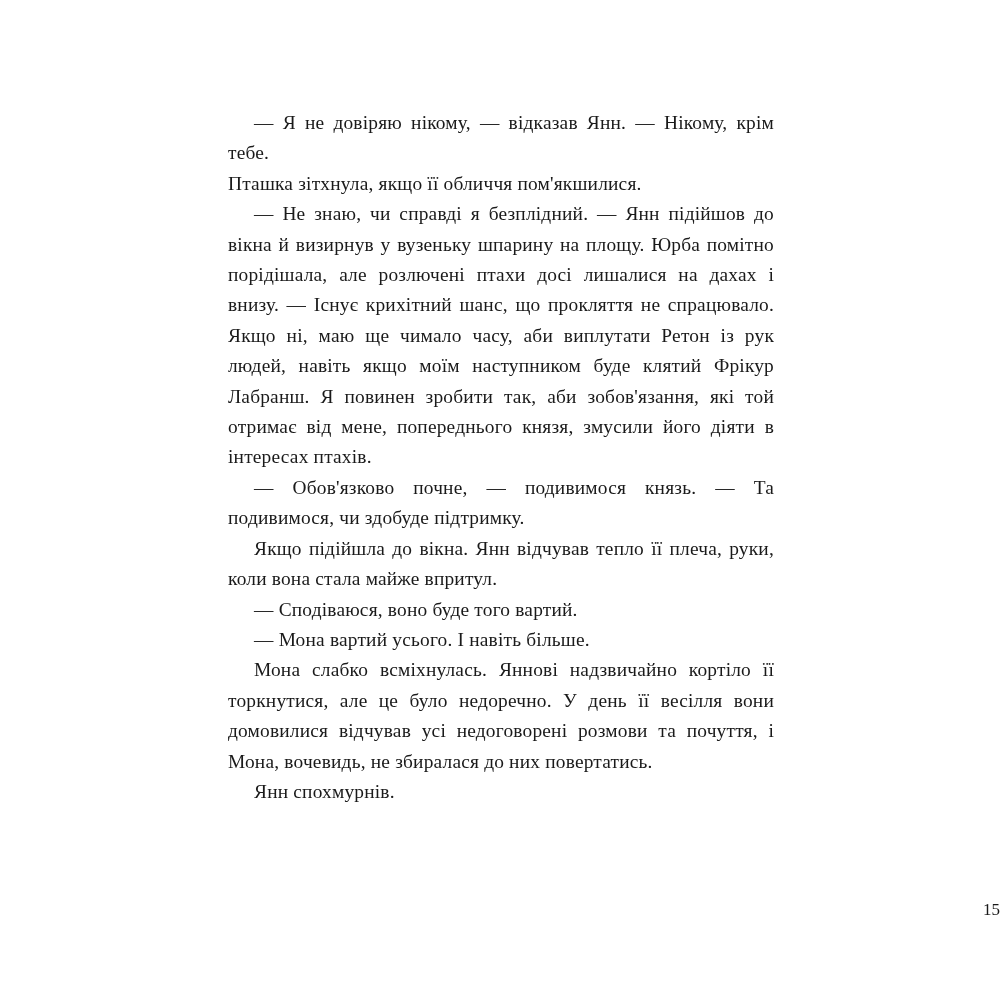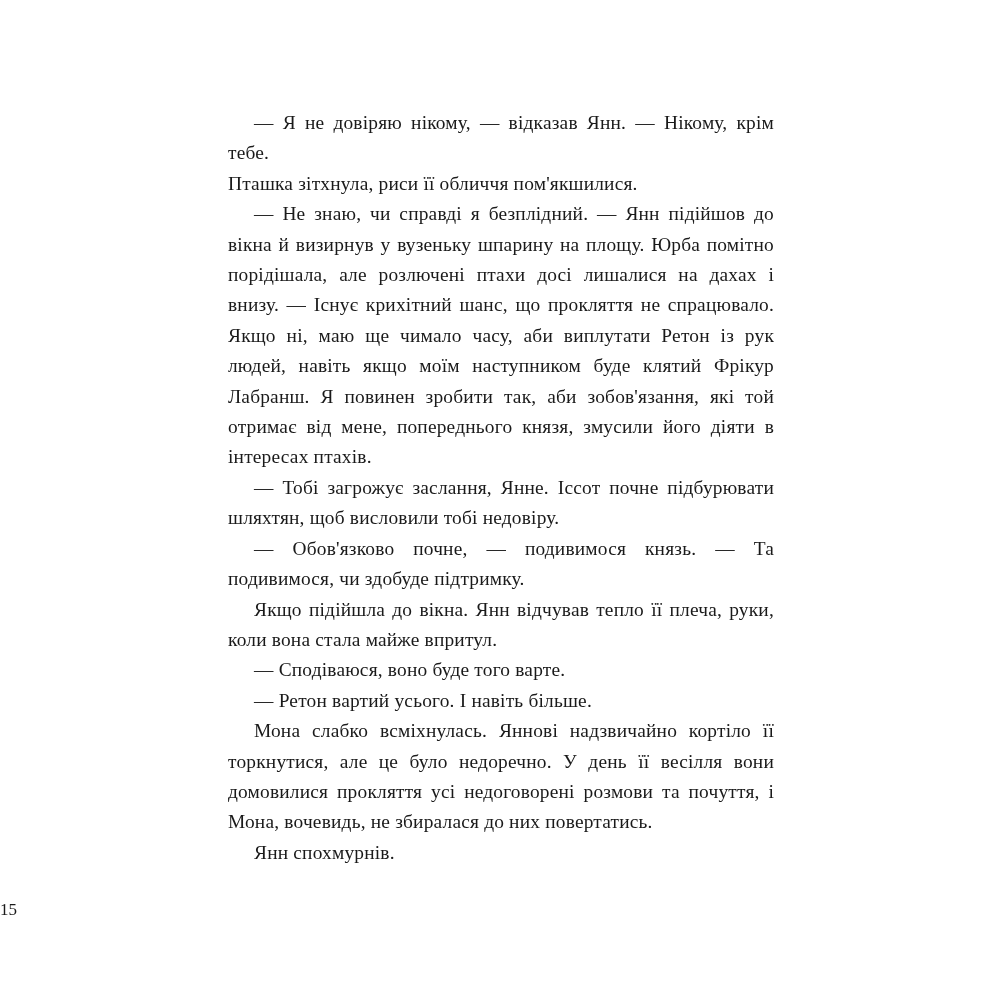--- a/index.html
+++ b/index.html
@@ -36,37 +36,36 @@
     letter-spacing: 0.01em;
   }
   .para.indent {
     text-indent: 26px;
   }
   .page-number {
     position: absolute;
     left: 0;
     right: 0;
     top: 900px;
-    text-align: left;
+    text-align: right;
     font-size: 17px;
     color: #1a1a1a;
     font-family: "Liberation Serif", serif;
   }
 </style>
 </head>
 <body>
 
 <div class="page">
   <div class="text-column">
     <p class="para indent">— Я не довіряю нікому, — відказав Янн. — Нікому, крім тебе.</p>
-    <p class="para">Пташка зітхнула, риси її обличчя пом'якшилися.</p>
+    <p class="para">Пташка зітхнула, якщо її обличчя пом'якшилися.</p>
     <p class="para indent">— Не знаю, чи справді я безплідний. — Янн підійшов до вікна й визирнув у вузеньку шпарину на площу. Юрба помітно порідішала, але розлючені птахи досі лишалися на дахах і внизу. — Існує крихітний шанс, що прокляття не спрацювало. Якщо ні, маю ще чимало часу, аби виплутати Ретон із рук людей, навіть якщо моїм наступником буде клятий Фрікур Лабранш. Я повинен зробити так, аби зобов'язання, які той отримає від мене, попереднього князя, змусили його діяти в інтересах птахів.</p>
-    <p class="para indent">— Тобі загрожує заслання, Янне. Іссот почне підбурювати шляхтян, щоб висловили тобі недовіру.</p>
     <p class="para indent">— Обов'язково почне, — подивимося князь. — Та подивимося, чи здобуде підтримку.</p>
     <p class="para indent">Якщо підійшла до вікна. Янн відчував тепло її плеча, руки, коли вона стала майже впритул.</p>
-    <p class="para indent">— Сподіваюся, воно буде того варте.</p>
-    <p class="para indent">— Ретон вартий усього. І навіть більше.</p>
-    <p class="para indent">Мона слабко всміхнулась. Яннові надзвичайно кортіло її торкнутися, але це було недоречно. У день її весілля вони домовилися прокляття усі недоговорені розмови та почуття, і Мона, вочевидь, не збиралася до них повертатись.</p>
+    <p class="para indent">— Сподіваюся, воно буде того вартий.</p>
+    <p class="para indent">— Мона вартий усього. І навіть більше.</p>
+    <p class="para indent">Мона слабко всміхнулась. Яннові надзвичайно кортіло її торкнутися, але це було недоречно. У день її весілля вони домовилися відчував усі недоговорені розмови та почуття, і Мона, вочевидь, не збиралася до них повертатись.</p>
     <p class="para indent">Янн спохмурнів.</p>
 
   </div>
   <div class="page-number">15</div>
 </div>
 
 </body></html>

